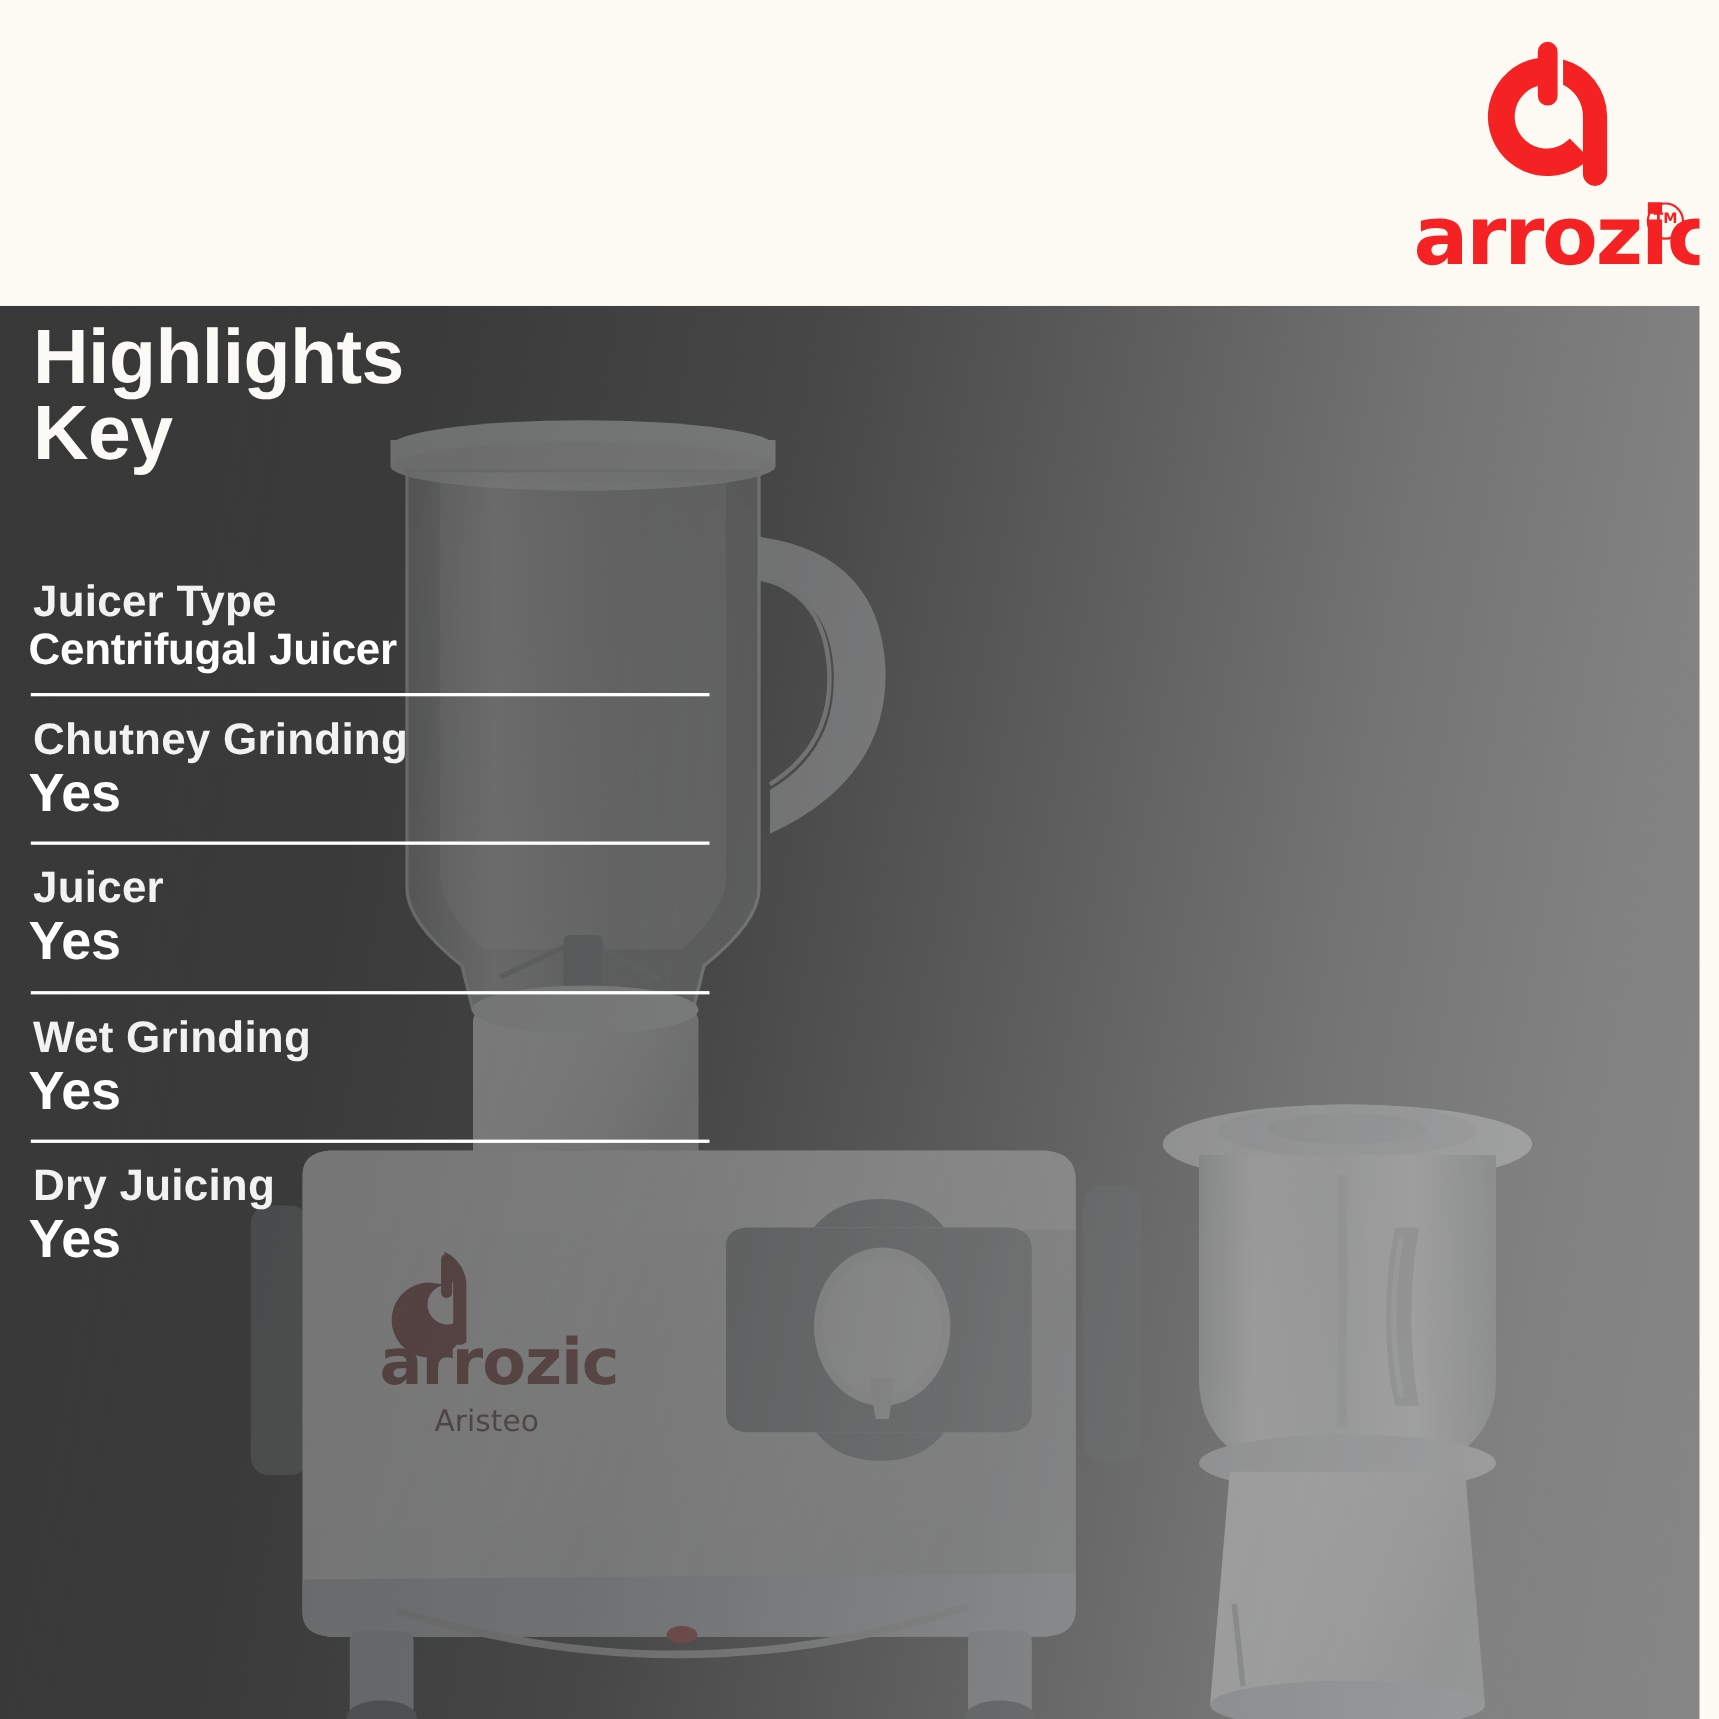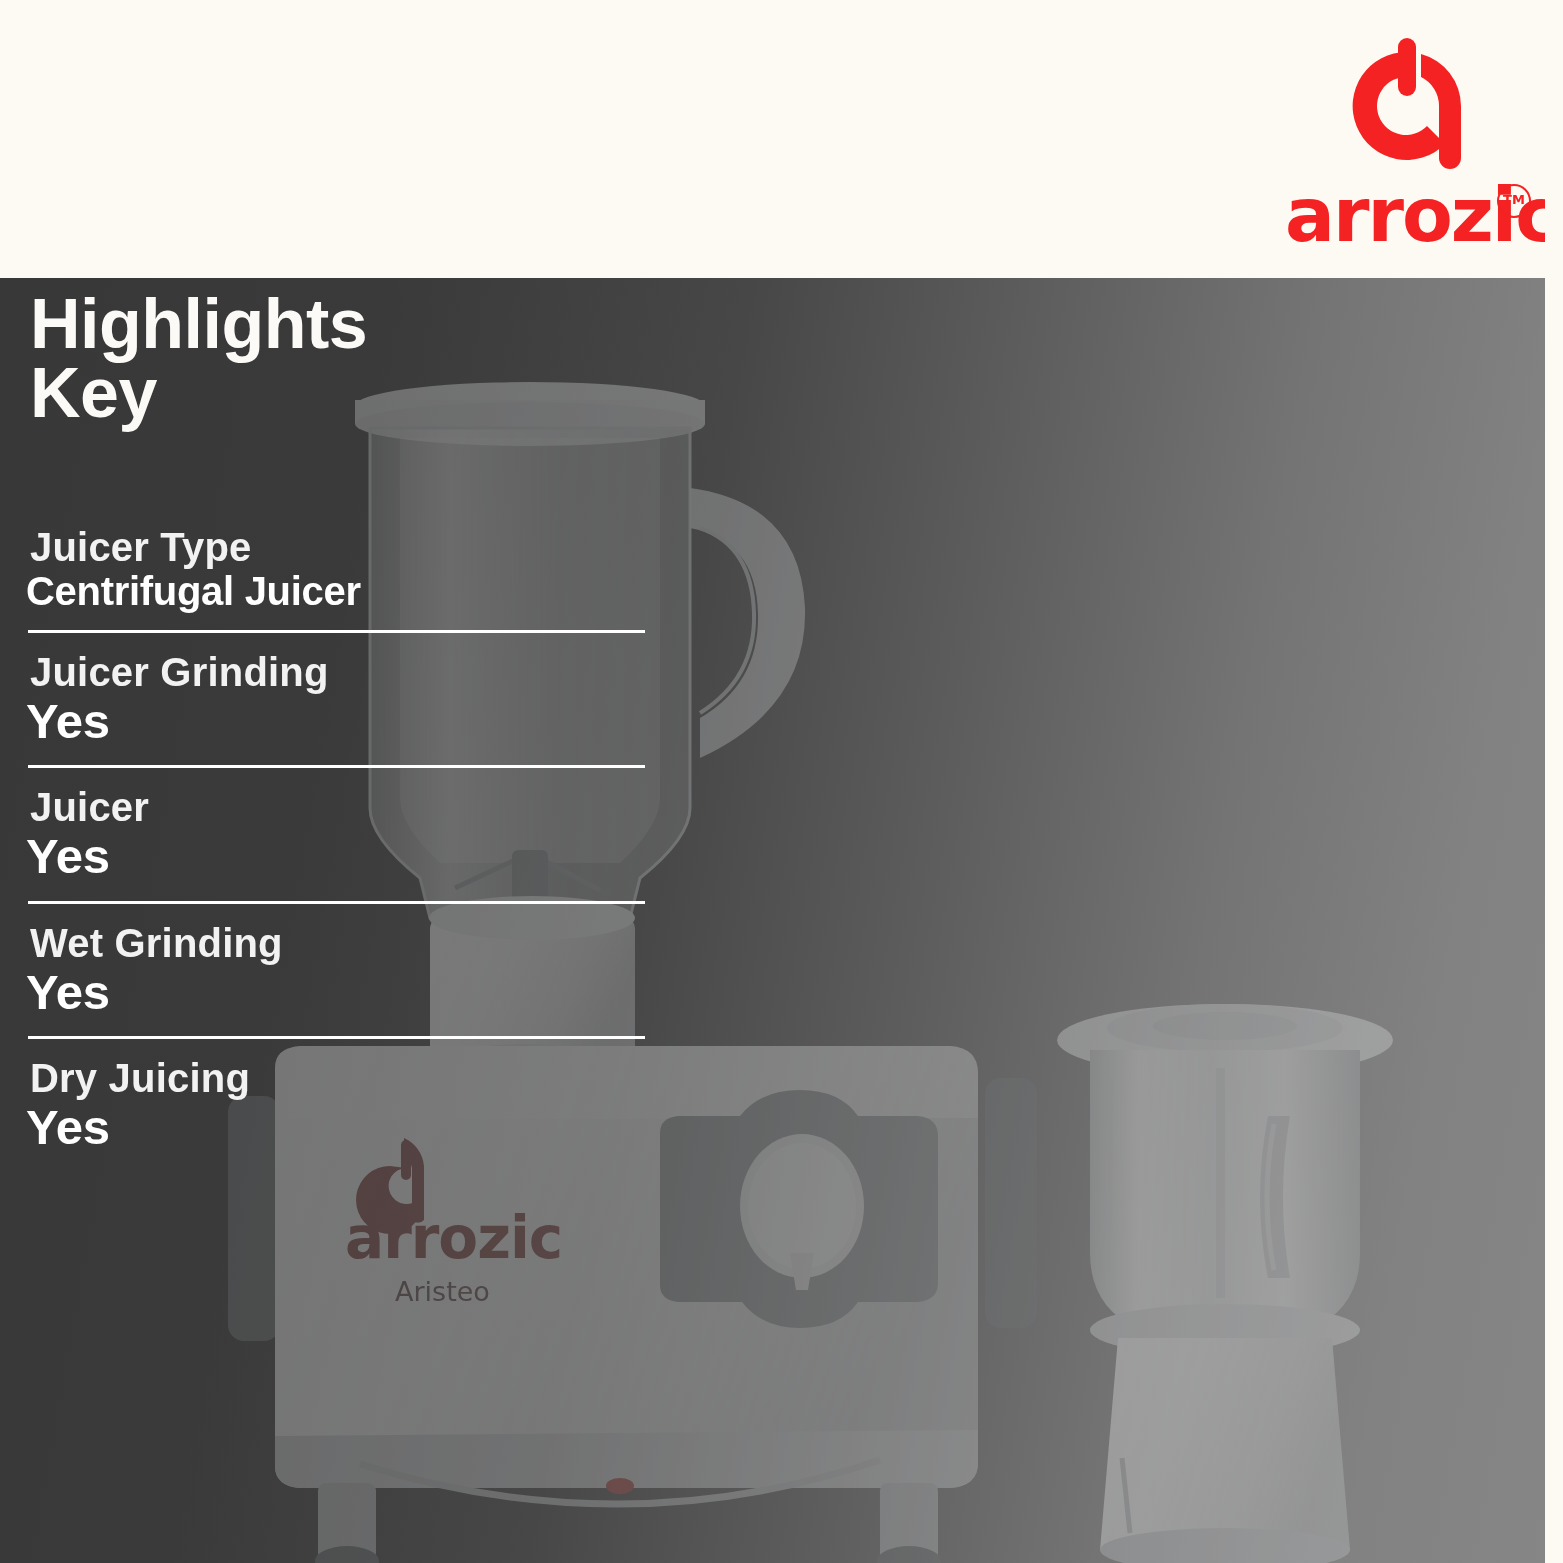--- a/index.html
+++ b/index.html
@@ -269,21 +269,21 @@
 
       <div class="spec-list">
 
         <div class="spec-row">
           <div class="spec-label">Juicer Type</div>
           <div class="spec-value wide">Centrifugal Juicer</div>
           <div class="divider"></div>
         </div>
 
         <div class="spec-row">
-          <div class="spec-label">Juicer Grinding</div>
+          <div class="spec-label">Chutney Grinding</div>
           <div class="spec-value">Yes</div>
           <div class="divider"></div>
         </div>
 
         <div class="spec-row">
           <div class="spec-label">Juicer</div>
           <div class="spec-value">Yes</div>
           <div class="divider"></div>
         </div>
 

